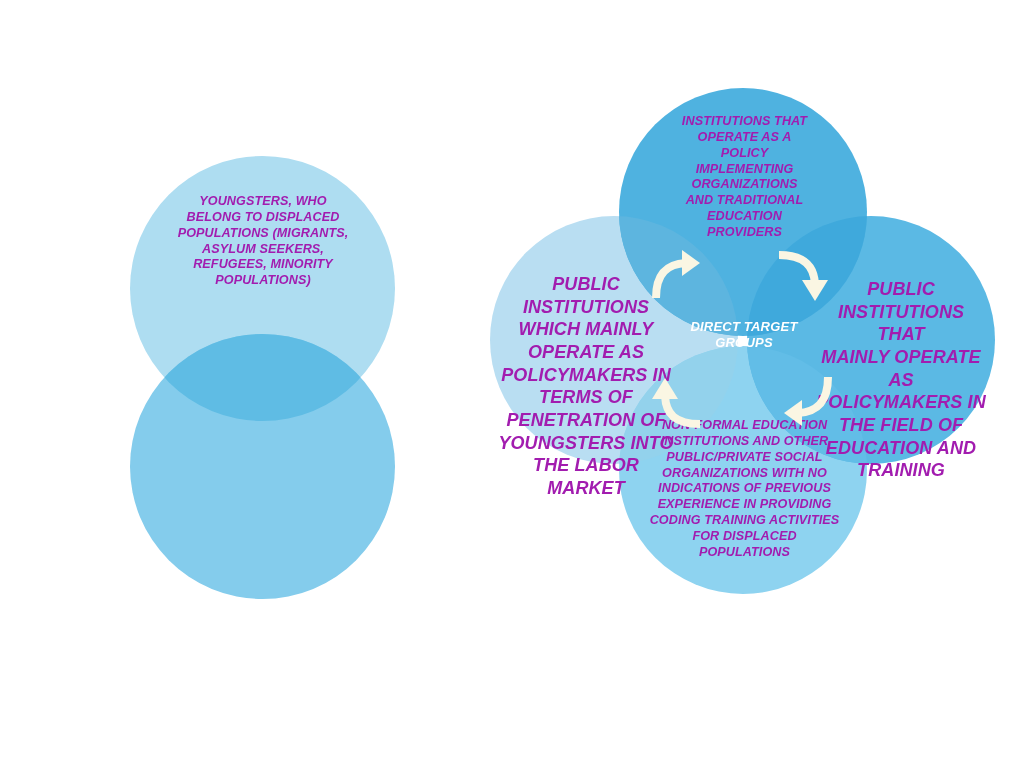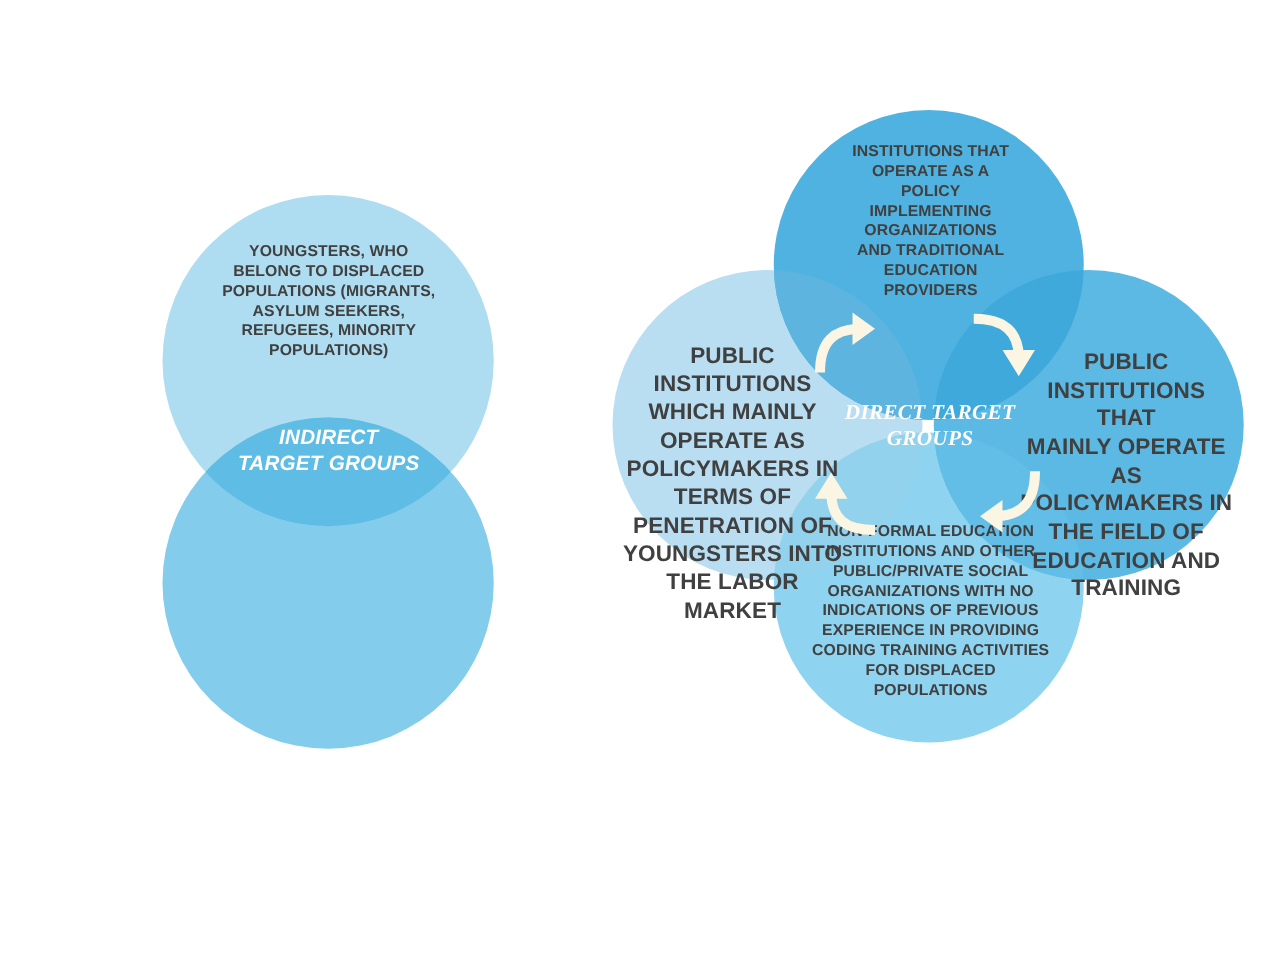--- a/index.html
+++ b/index.html
@@ -25,27 +25,28 @@
     position: absolute;
   }
   
   .circle {
     position: absolute;
     border-radius: 50%;
   }
   
   .ctext {
     position: absolute;
-    color: #404040;
+    color: #a21caf;
     text-align: center;
     font-weight: bold;
     line-height: 1.26;
     letter-spacing: 0.1px;
     white-space: pre-line;
     text-transform: uppercase;
+    font-style: italic;
   }
   .center-label {
     position: absolute;
     color: #ffffff;
     text-align: center;
     font-weight: bold;
     font-style: italic;
     line-height: 1.26;
     white-space: pre-line;
     text-transform: uppercase;
@@ -168,23 +169,22 @@
     font-size: 12.6px;
   }
   #rt-left {
     left: 14px; top: 185px;
     width: 180px;
     font-size: 18px;
   }
   #right-center-label {
     left: 162px; top: 231px;
     width: 200px;
-    font-size: 17px;
+    font-size: 13px;
     letter-spacing: 0.2px;
-    font-family: Liberation Serif, serif;
   }
   .arrow-svg {
     position: absolute;
     overflow: visible;
   }
   #arrow-tl { left: 170px; top: 162px; }
   #arrow-tr { left: 296px; top: 163px; }
   #arrow-bl { left: 168px; top: 288px; }
   #arrow-br { left: 296px; top: 287px; }
 </style>
@@ -204,22 +204,20 @@
     </div>
 
     <div class="ctext" id="left-text-top">YOUNGSTERS, WHO
 BELONG TO DISPLACED
 POPULATIONS (MIGRANTS,
 ASYLUM SEEKERS,
 REFUGEES, MINORITY
 POPULATIONS)</div>
 
 
-    <div class="center-label" id="left-center-label">INDIRECT
-TARGET GROUPS</div>
   </div>
 
   <div class="diagram" id="right-diagram">
 
     <div class="circle" id="rc-left"></div>
     <div class="circle" id="rc-bottom"></div>
     <div class="circle" id="rc-right"></div>
     <div class="circle" id="rc-top"></div>
 
     <div class="ov-clip" id="ov-bot-left">

